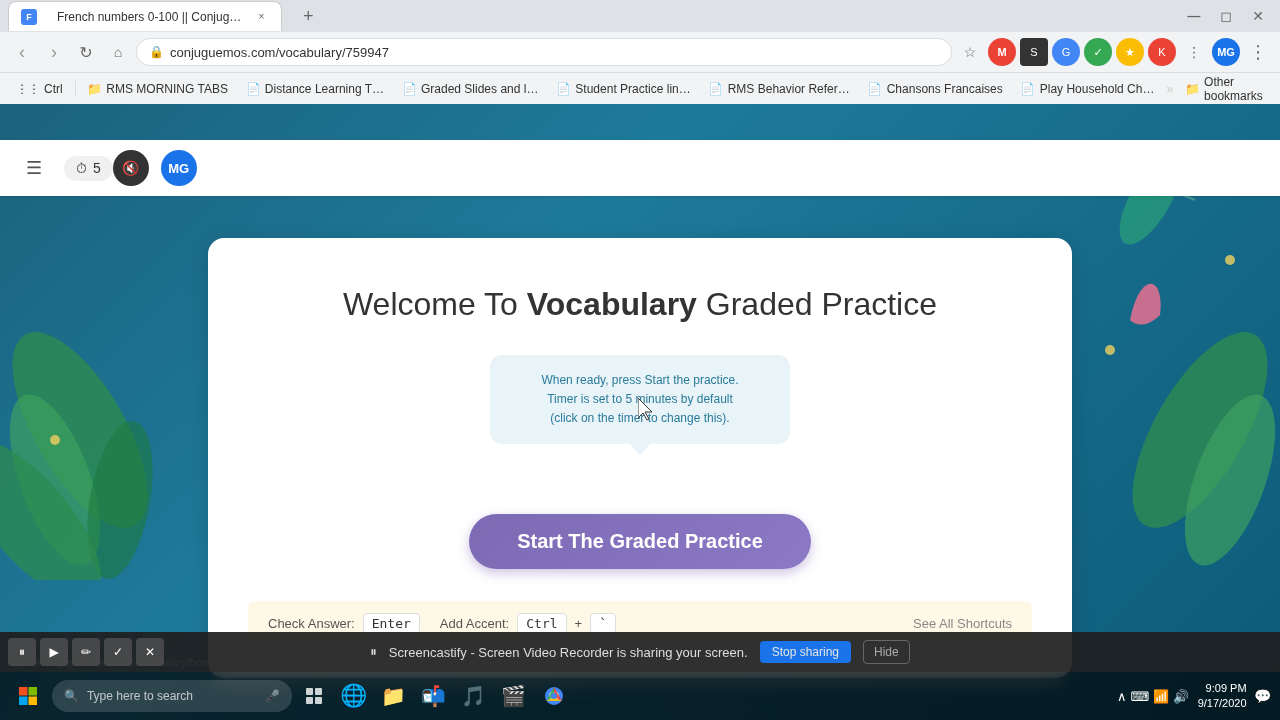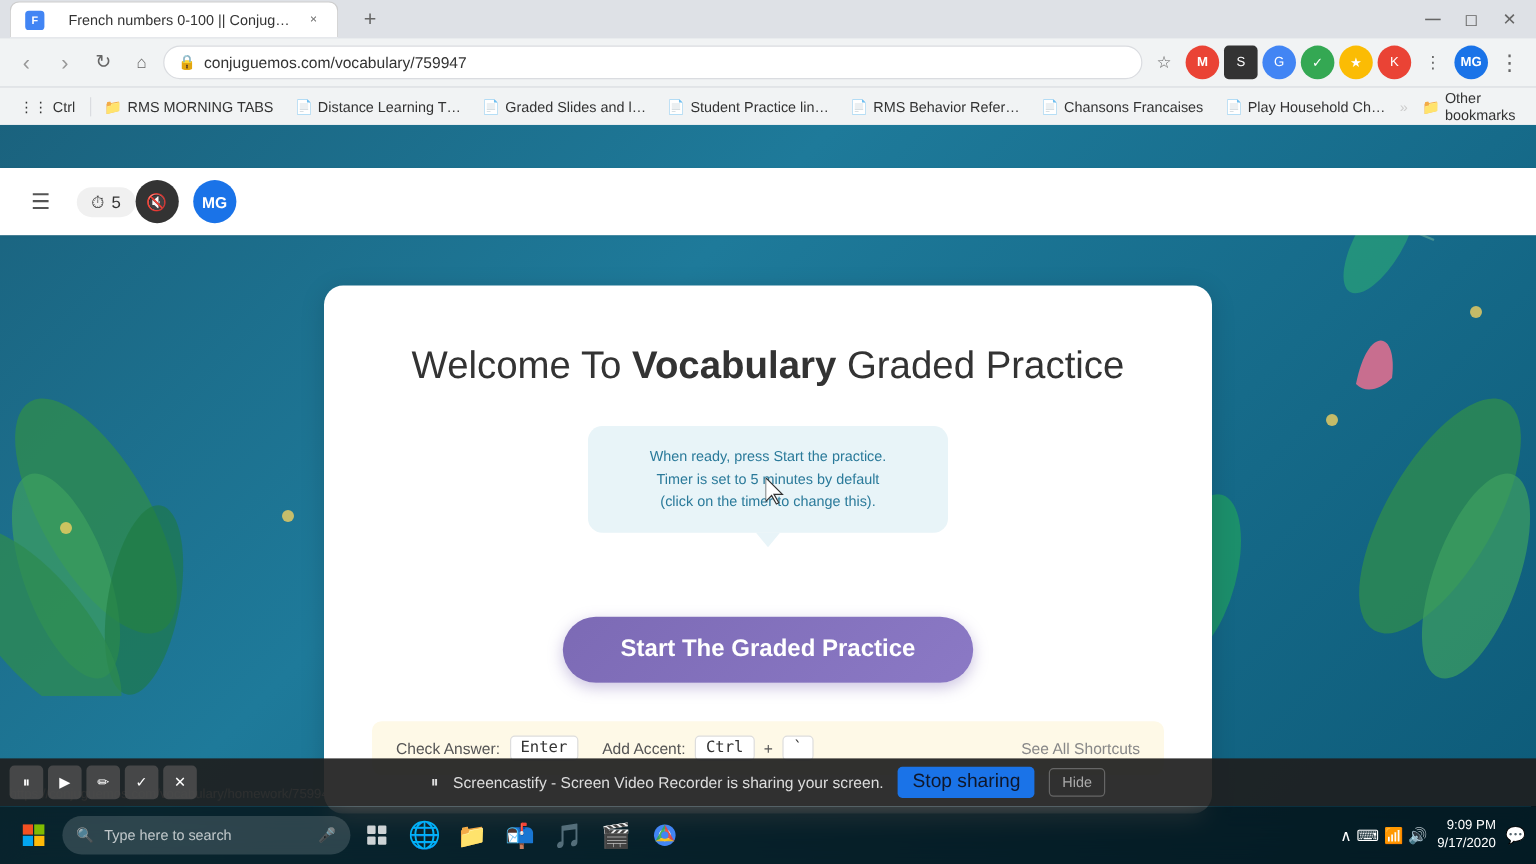--- a/index.html
+++ b/index.html
@@ -149,21 +149,21 @@
       z-index: 10;
       display: flex;
       align-items: center;
       justify-content: center;
     }
 
     
     .card {
       background: white;
       border-radius: 16px;
-      width: 740px;
+      width: 864px;
       padding: 48px 40px 32px;
       box-shadow: 0 4px 20px rgba(0,0,0,0.15);
       position: relative;
       z-index: 20;
     }
     .welcome-title {
       text-align: center;
       font-size: 32px;
       color: #333;
       font-weight: 300;
@@ -240,25 +240,25 @@
       display: flex;
       align-items: center;
       justify-content: center;
       gap: 12px;
       font-size: 13px;
       color: #ddd;
       z-index: 200;
     }
     .stop-sharing-btn {
       background: #1a73e8;
-      color: #0f172a;
+      color: #e5e5e5;
       border: none;
       border-radius: 4px;
       padding: 4px 12px;
-      font-size: 16px;
+      font-size: 12px;
       cursor: pointer;
     }
     .hide-btn {
       background: transparent;
       color: #aaa;
       border: 1px solid #666;
       border-radius: 4px;
       padding: 4px 10px;
       font-size: 12px;
       cursor: pointer;

